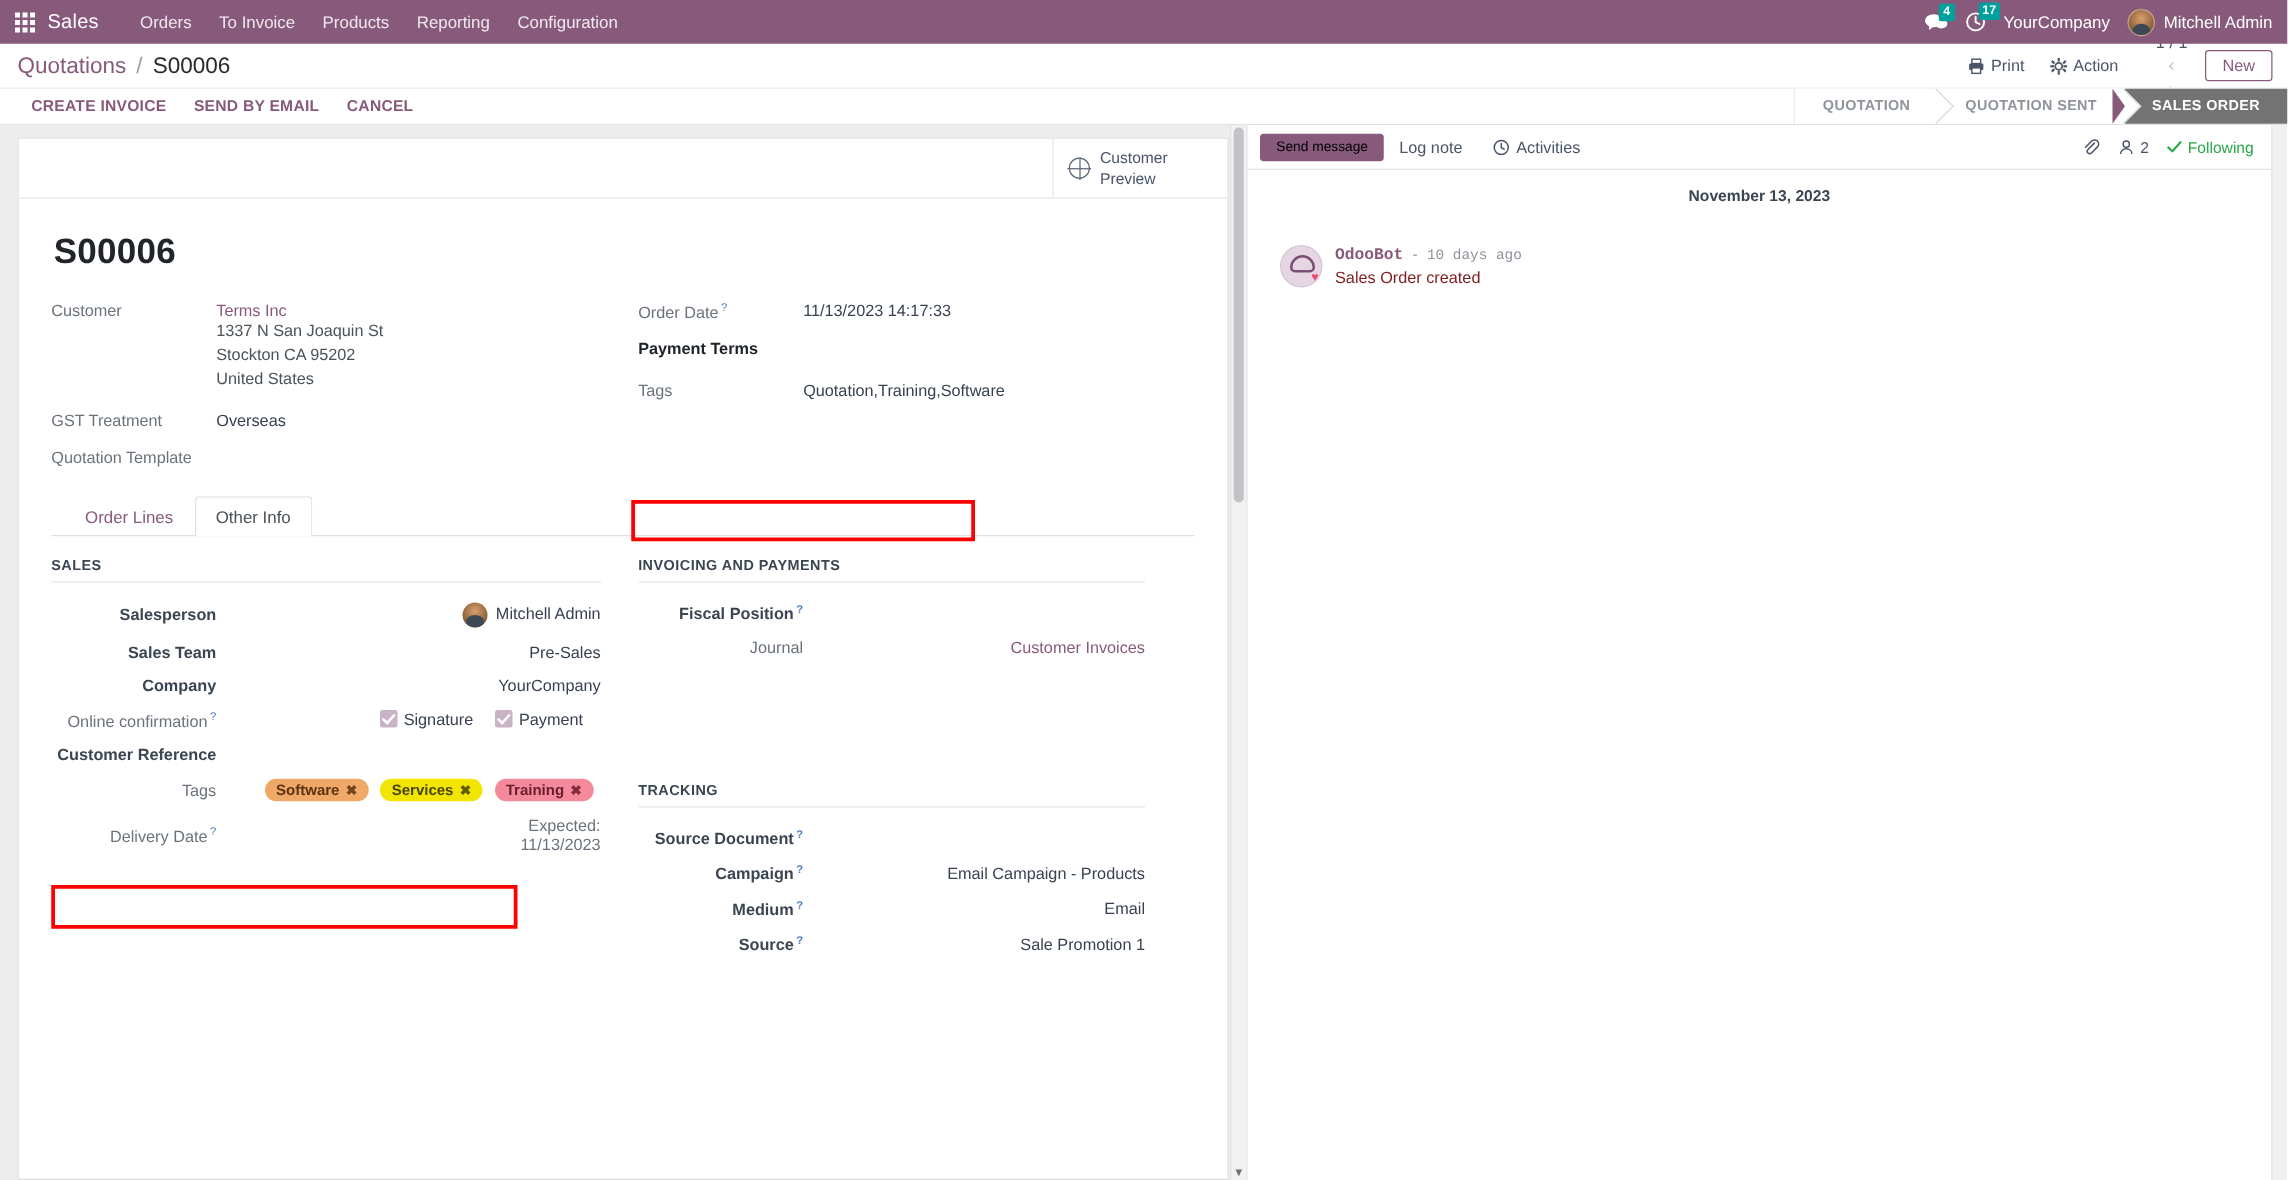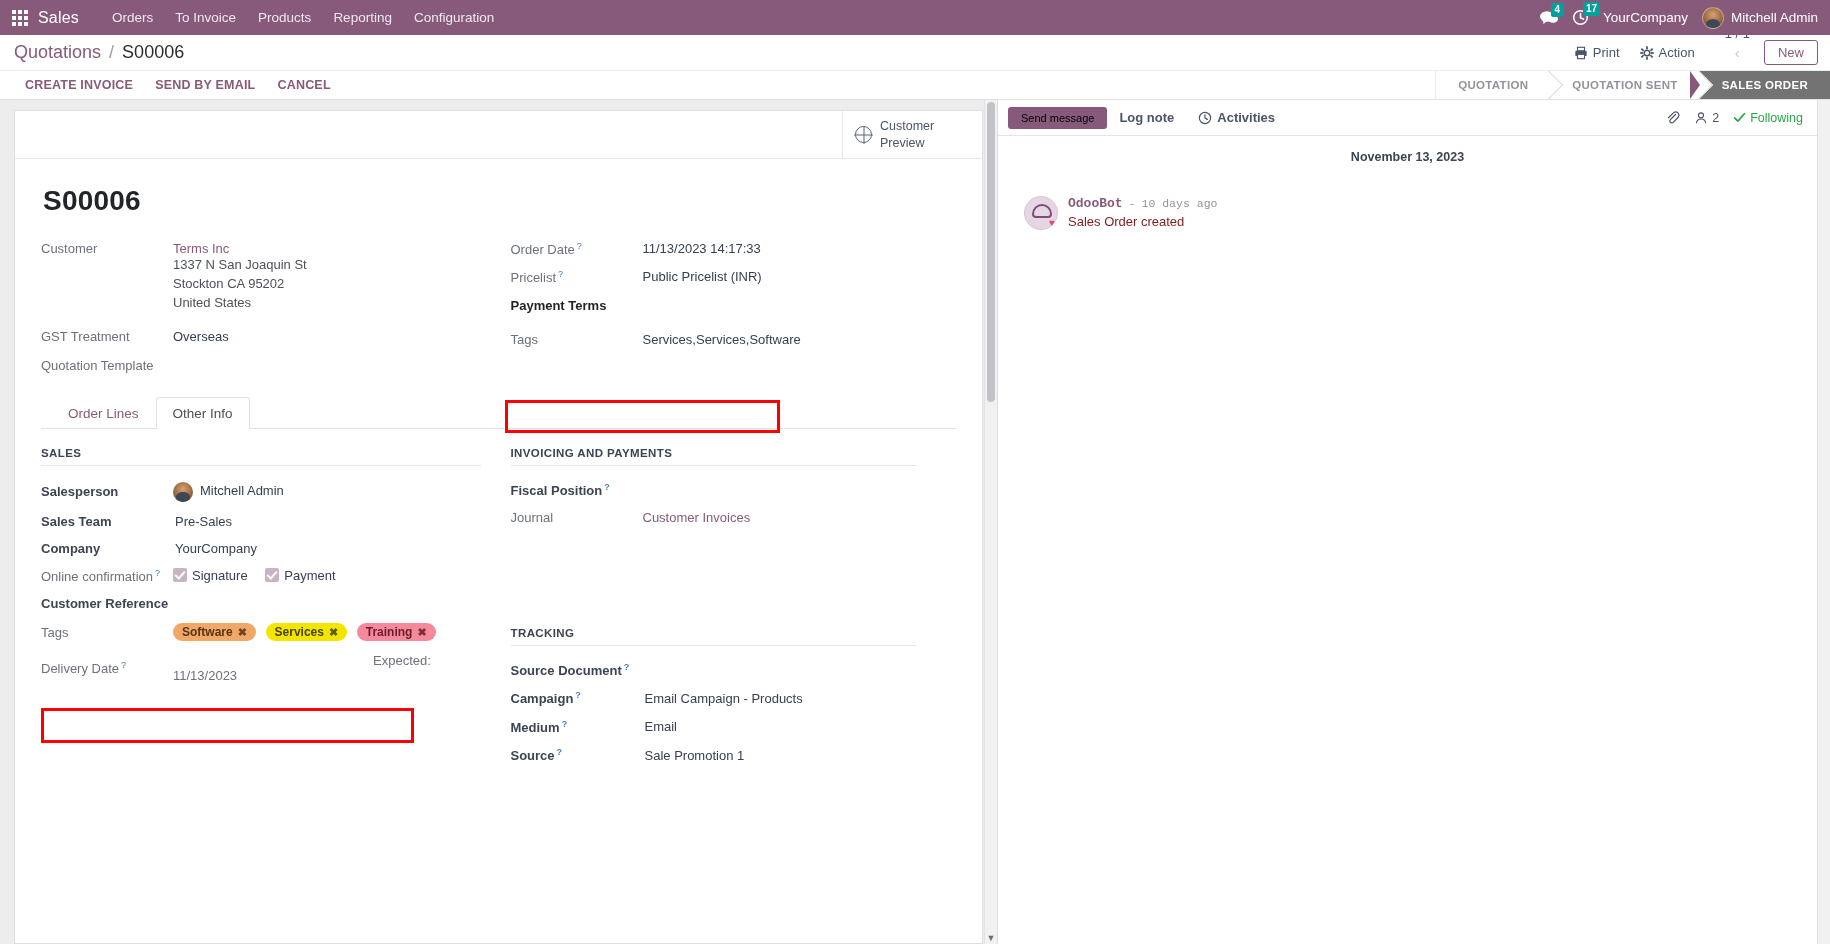--- a/index.html
+++ b/index.html
@@ -307,21 +307,21 @@
     letter-spacing:.4px;
     color:#3b4552;
     text-transform: uppercase;
     border-bottom: 1px solid #e3e5e8;
     padding-bottom: 6px;
     margin-bottom: 10px;
   }
   .nb-cols { display:flex; }
   .nb-col { width:50%; padding-right: 18px; }
   .nb-col.right { padding-left: 12px; padding-right: 40px; }
-  table.ff2 { width:100%; border-collapse:collapse; }
+  table.ff2 { width:100%; border-collapse:collapse;text-align:right; }
   table.ff2 td { padding: 6px 0; vertical-align: middle; }
   td.lbl2 {
     width: 132px; font-size: 13px; color:#3b4552; font-weight:700; white-space:nowrap;
   }
   td.lbl2.light { font-weight:400; color:#6b727b; }
   td.val2 { font-size: 13px; color:#374151; }
 
   .avatar-md {
     width:20px;height:20px;border-radius:50%;
     background: radial-gradient(circle at 50% 35%, #d9a06f 0%, #9a6a41 55%, #5e3e22 100%);
@@ -382,21 +382,21 @@
     padding: 0 14px 0 10px;
     gap: 0;
   }
   #send-message-btn {
     background:#875A7B; color:#000000; border:none;
     font-size:11px; padding: 5px 13px; border-radius:3px; cursor:pointer;
     font-family: inherit;
   }
   .chatter-btn {
     font-size: 13px; color:#4a5568; padding: 5px 12px; cursor:pointer;
-    display:flex; align-items:center; gap:5px;font-weight:bold;
+    display:flex; align-items:center; gap:5px;
   }
   #chatter-right { margin-left:auto; display:flex; align-items:center; gap: 14px; }
   .chip-icon { display:flex; align-items:center; gap:4px; font-size:12.5px; color:#4a5568; cursor:pointer;}
   #following-btn { color:#28a745; font-size:12.5px; display:flex; align-items:center; gap:4px; cursor:pointer; white-space:nowrap;}
 
   #chatter-body { flex:1; padding: 14px 0 0 0; overflow:hidden; }
   #thread-date {
     text-align:center; font-size: 12.5px; color:#3b4552; font-weight:700;
     margin-bottom: 32px;
   }
@@ -572,32 +572,26 @@
             <div class="form-col right">
               <table class="ff">
                 <tbody>
                     <tr>
                   <td class="lbl">
                     <span>Order Date</span><span class="tip">?</span>
                   </td>
                   <td class="val">11/13/2023 14:17:33</td>
                 </tr>
                 <tr>
-                  <td class="lbl" style="padding-top:9px">
-                    <span>Pricelist</span><span class="tip">?</span>
-                  </td>
-                  <td class="val" style="padding-top:9px">Public Pricelist (INR)</td>
-                </tr>
-                <tr>
                   <td class="lbl bold" style="padding-top:11px">Payment Terms</td>
                   <td class="val" style="padding-top:11px"></td>
                 </tr>
                 <tr>
                   <td class="lbl" style="padding-top:17px">Tags</td>
-                  <td class="val" style="padding-top:17px">Services,Services,Software</td>
+                  <td class="val" style="padding-top:17px">Quotation,Training,Software</td>
                 </tr>
               </tbody>
                 </table>
             </div>
           </div>
 
           <div id="notebook">
             <div id="nb-tabs">
               <div class="nb-tab">Order Lines</div>
               <div class="nb-tab active">Other Info</div>

